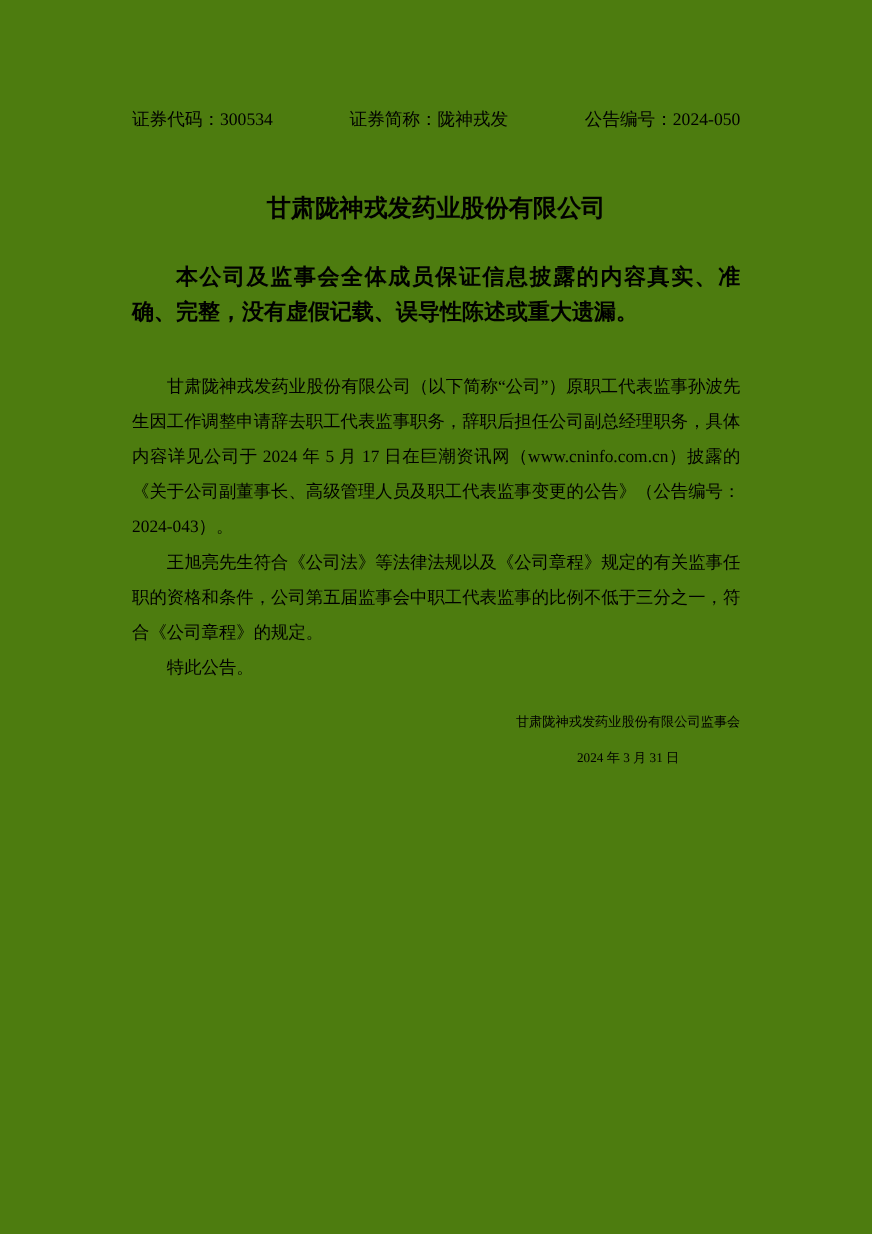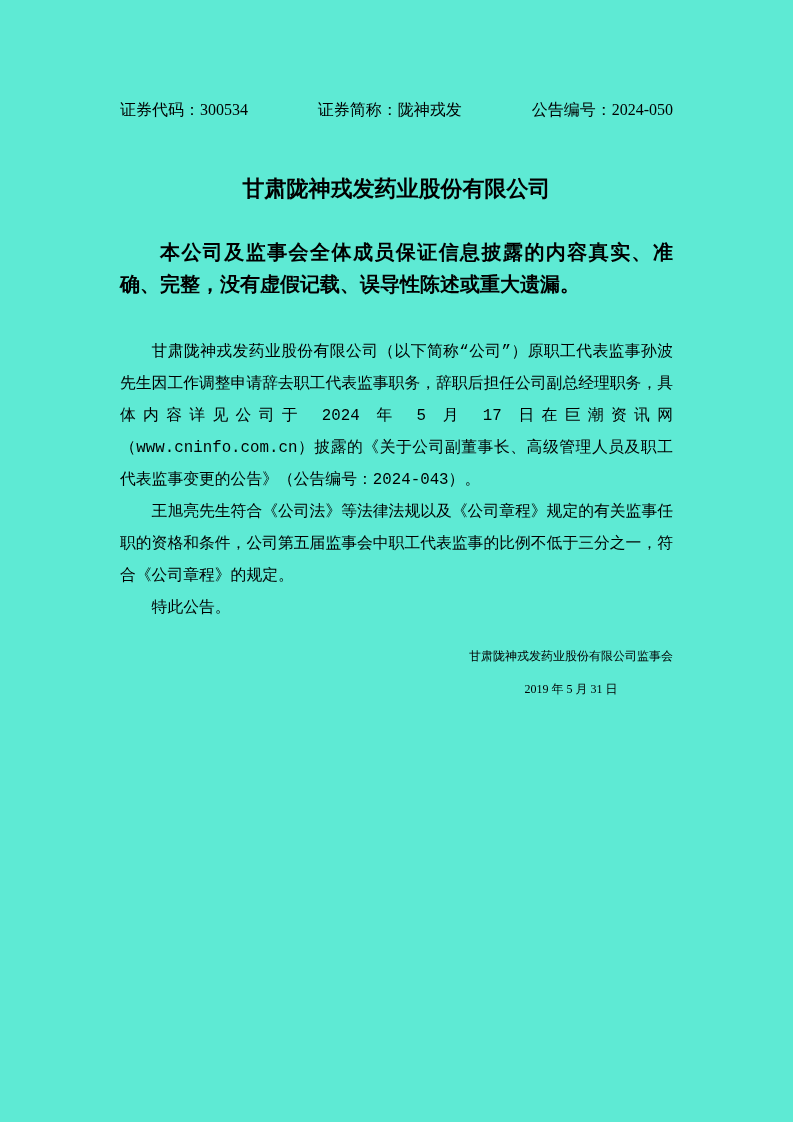--- a/index.html
+++ b/index.html
@@ -5,21 +5,21 @@
   html, body {
     margin: 0;
     padding: 0;
     background: #ffffff;
   }
   .page {
     position: relative;
     width: 793px;
     height: 1122px;
     margin: 0 auto;
-    background: #5eead4;
+    background: #4d7c0f;
     box-sizing: border-box;
     padding: 100px 120px 0 120px;
     font-family: "Liberation Serif", "DejaVu Serif", serif;
     color: #000000;
     overflow: hidden;
   }
   .doc-header {
     display: flex;
     justify-content: space-between;
     align-items: baseline;
@@ -43,21 +43,20 @@
     line-height: 32px;
     text-indent: 2em;
     text-align: justify;
   }
   .body-text p {
     margin: 0;
     font-size: 15.8px;
     line-height: 32px;
     text-indent: 2em;
     text-align: justify;
-    font-family: Liberation Mono, monospace;
   }
   .body-text p.first-para {
     margin-top: 36px;
   }
   .signature {
     margin-top: 16px;
     margin-left: auto;
     width: fit-content;
     text-align: center;
     font-size: 12px;
@@ -85,16 +84,16 @@
   <p class="statement">本公司及监事会全体成员保证信息披露的内容真实、准确、完整，没有虚假记载、误导性陈述或重大遗漏。</p>
 
   <div class="body-text">
     <p class="first-para">甘肃陇神戎发药业股份有限公司（以下简称“公司”）原职工代表监事孙波先生因工作调整申请辞去职工代表监事职务，辞职后担任公司副总经理职务，具体内容详见公司于 2024 年 5 月 17 日在巨潮资讯网（www.cninfo.com.cn）披露的《关于公司副董事长、高级管理人员及职工代表监事变更的公告》（公告编号：2024-043）。</p>
     <p>王旭亮先生符合《公司法》等法律法规以及《公司章程》规定的有关监事任职的资格和条件，公司第五届监事会中职工代表监事的比例不低于三分之一，符合《公司章程》的规定。</p>
     <p>特此公告。</p>
   </div>
 
   <div class="signature">
     <div class="sig-line">甘肃陇神戎发药业股份有限公司监事会</div>
-    <div class="sig-line">2019 年 5 月 31 日</div>
+    <div class="sig-line">2024 年 3 月 31 日</div>
   </div>
 
 </div>
 
 </body></html>

